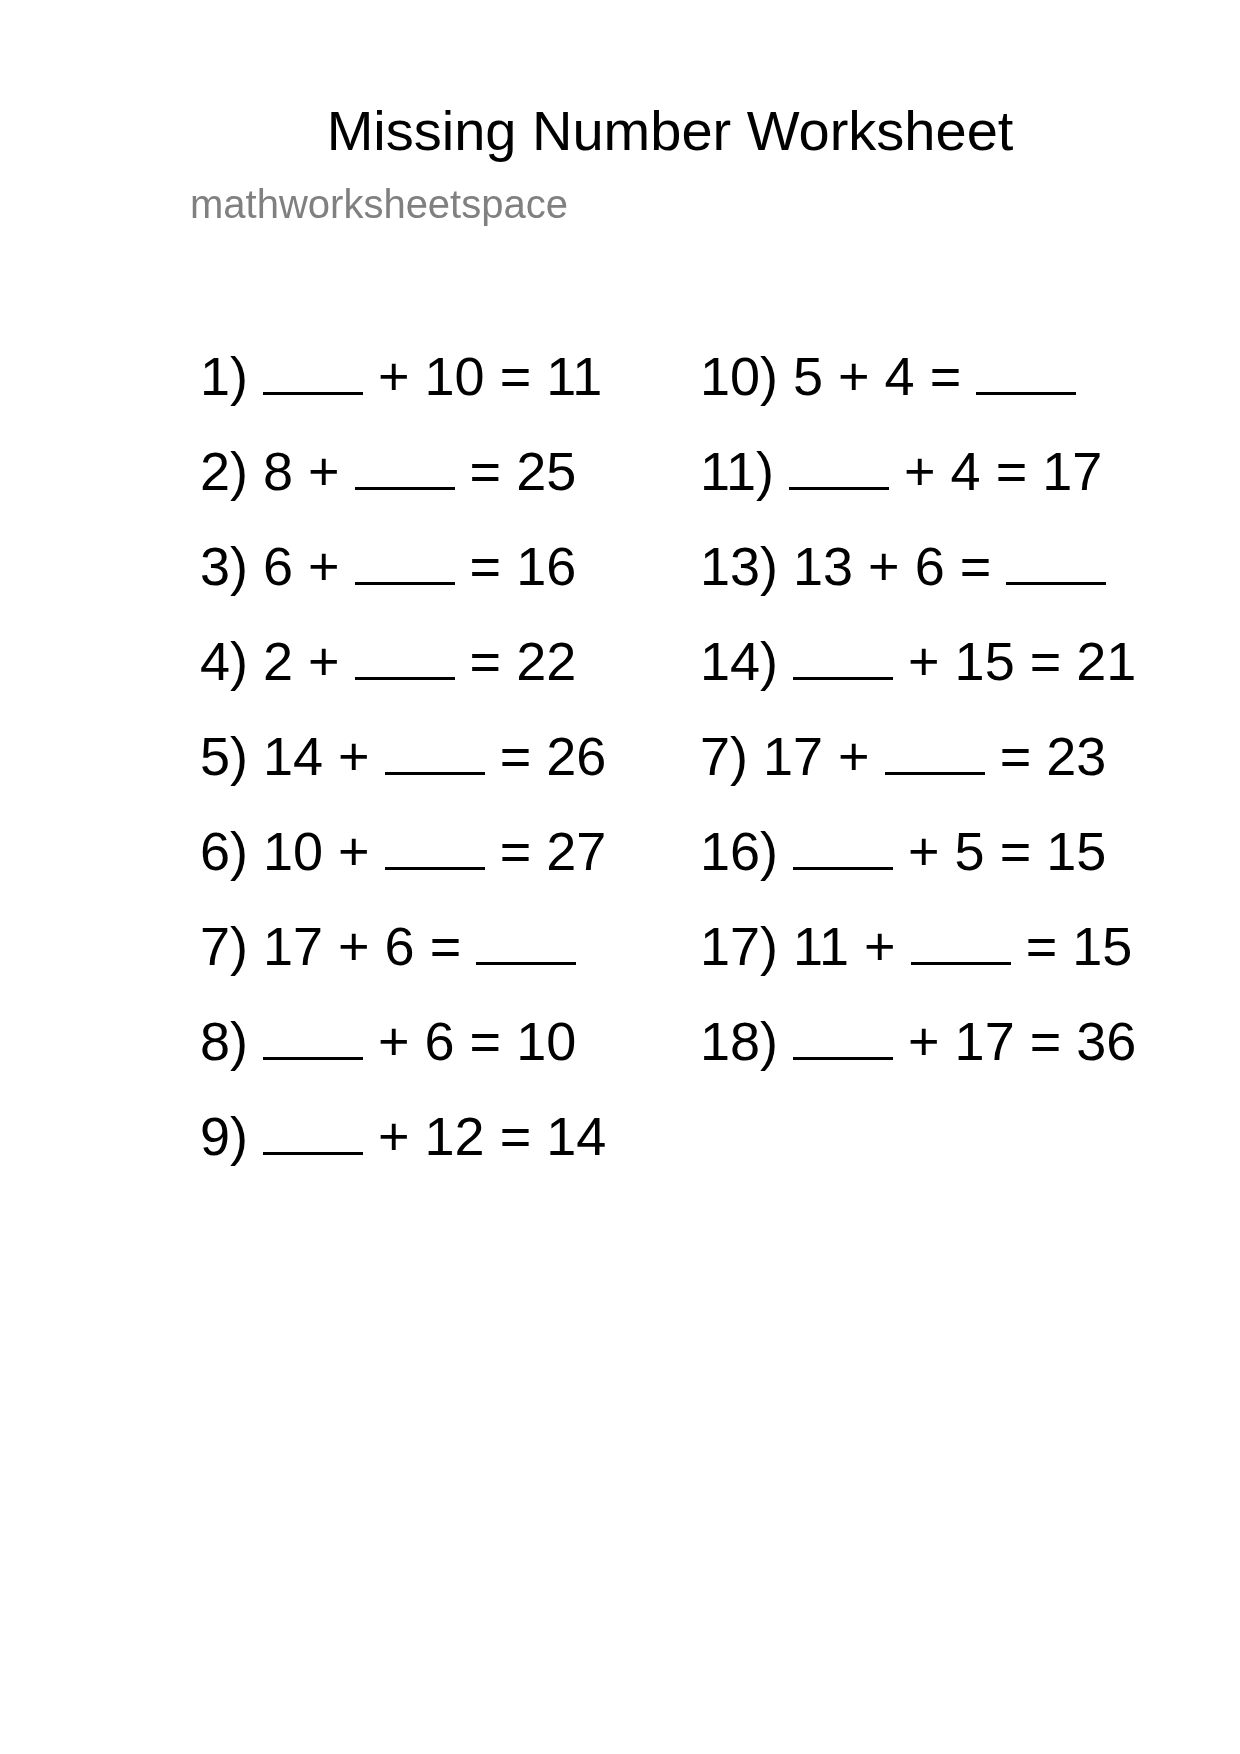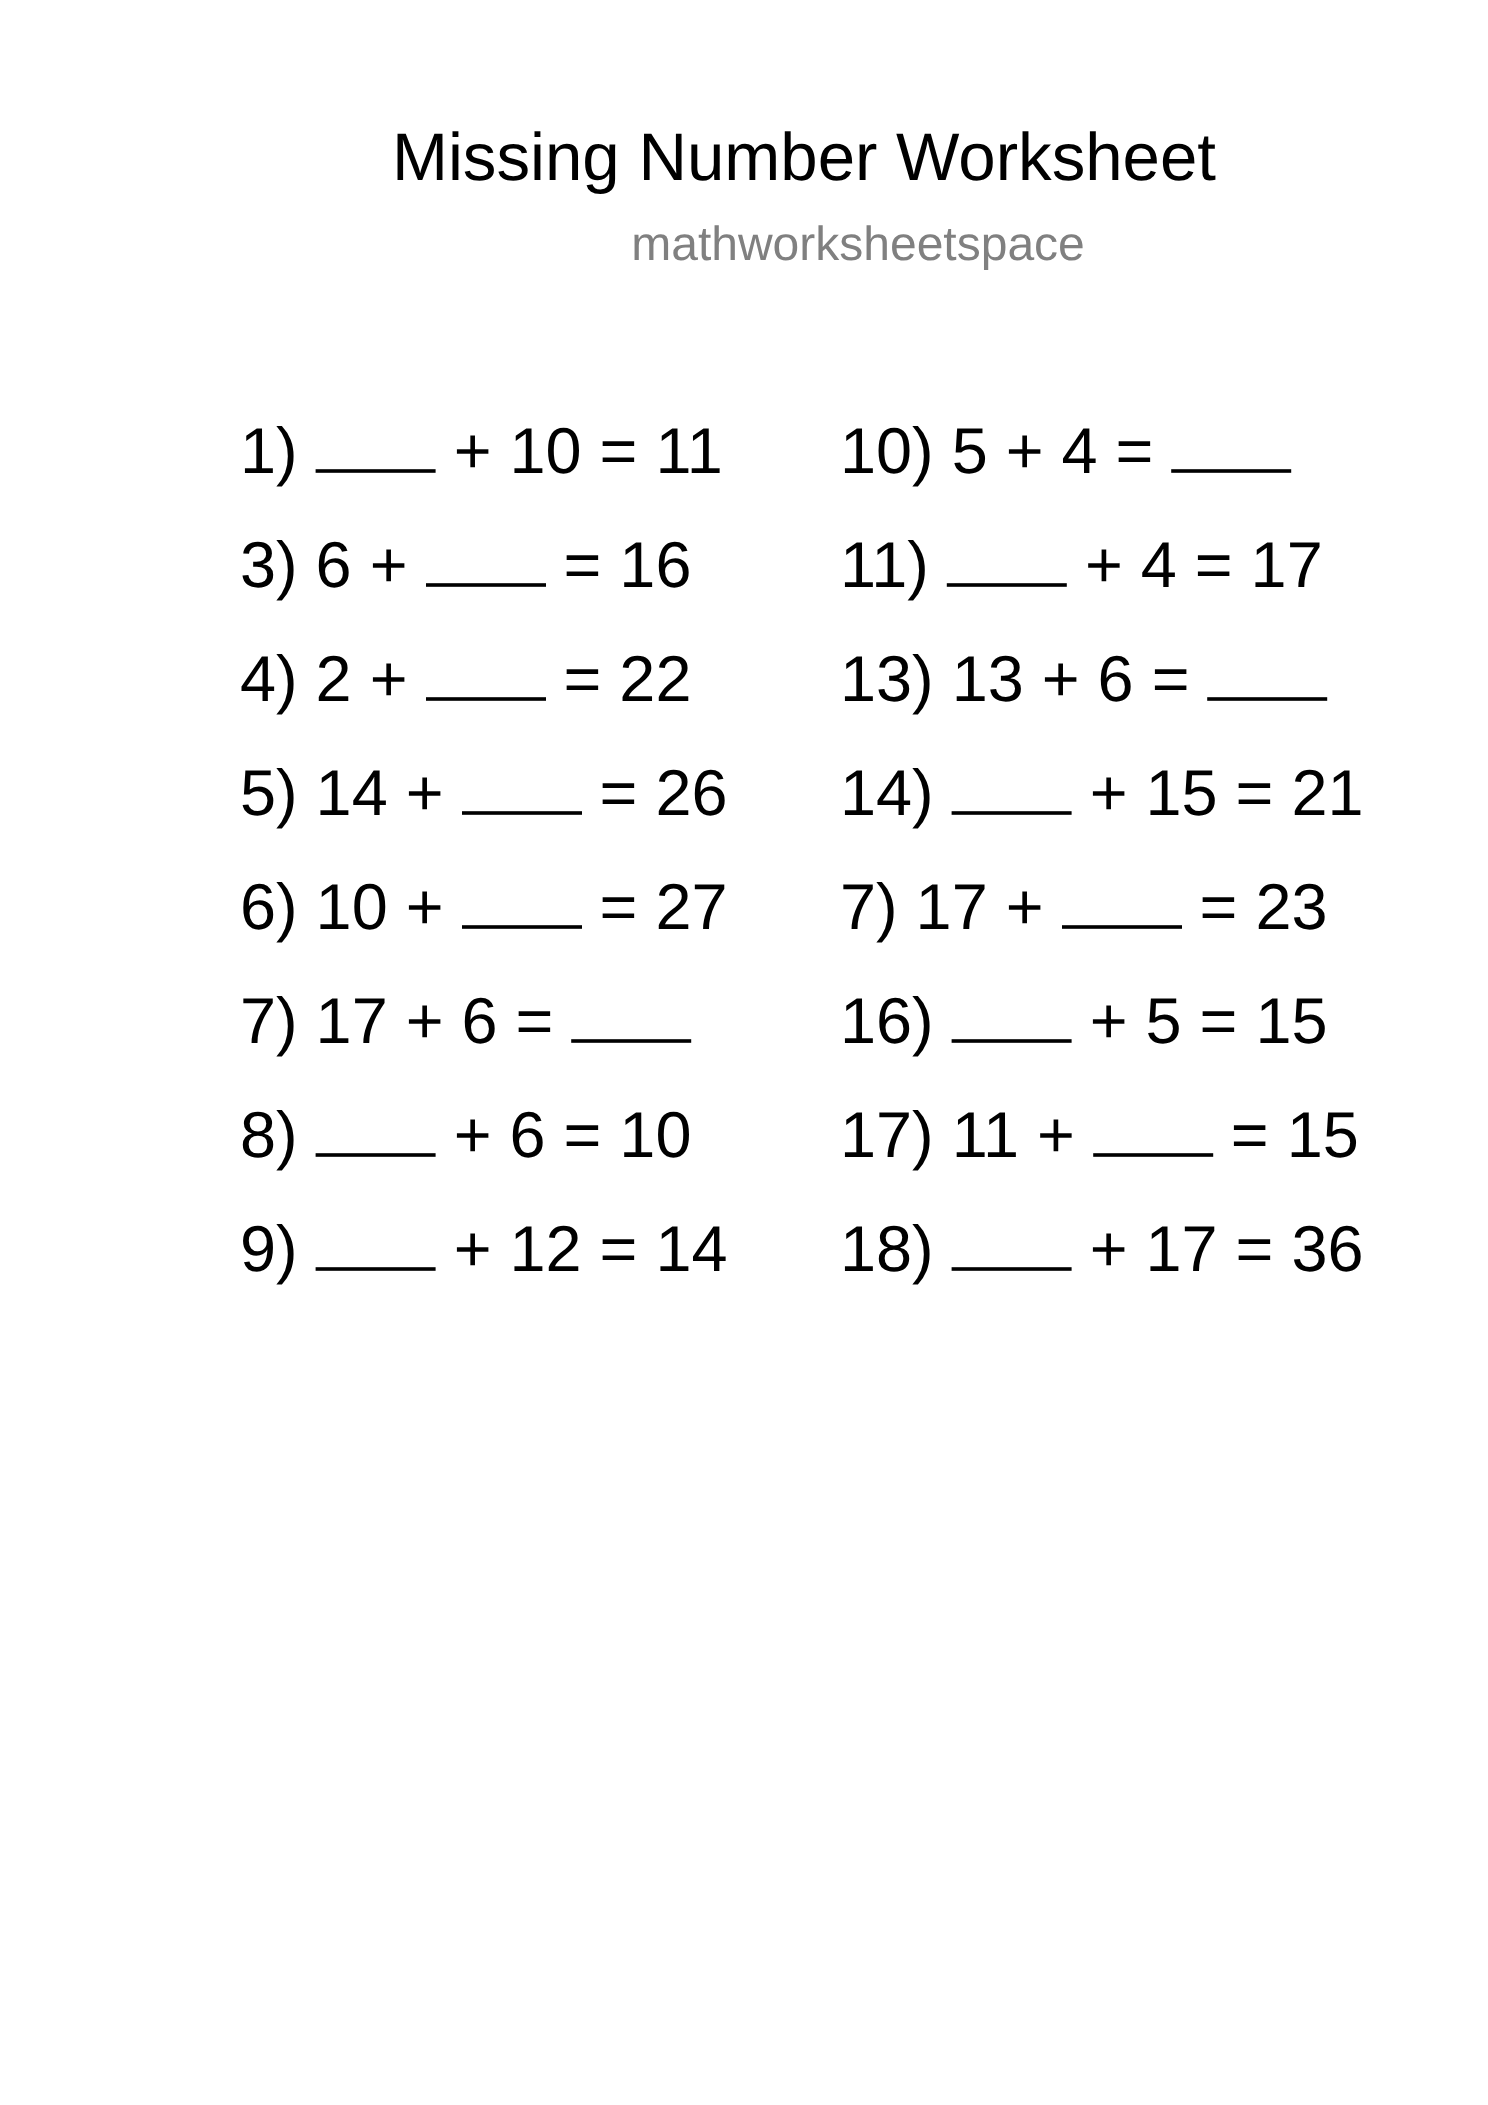--- a/index.html
+++ b/index.html
@@ -1,35 +1,36 @@
 <!DOCTYPE html>
 <html><head>
   <meta charset="utf-8">
   <style>
     html, body { margin: 0; padding: 0; background: #ffffff; }
     body { width: 1240px; height: 1754px; position: relative; overflow: hidden;
       font-family: "Liberation Sans", sans-serif; color: #000; }
     .title { position: absolute; left: 0; width: 1240px; top: 98px; padding-left: 100px; box-sizing: border-box;
       text-align: center; font-size: 56px; line-height: 66px; color: #000; }
     .subtitle { position: absolute; left: 0; width: 1240px; top: 180px; padding-left: 190px; box-sizing: border-box;
-      text-align: center; font-size: 40px; line-height: 48px; color: #808080; }
+      font-size: 40px; line-height: 48px; color: #808080; }
     .col { position: absolute; top: 350px; }
     .col.left { left: 200px; }
     .col.right { left: 700px; }
     .problem { height: 95px; font-size: 54px; line-height: 52px; white-space: pre; }
     .blank { display: inline-block; width: 100px; border-bottom: 3px solid #000; height: 38px; vertical-align: baseline; }
   </style>
 </head>
 <body>
 
 <div class="title">Missing Number Worksheet</div>
 <div class="subtitle">mathworksheetspace</div>
 
 <div class="col left">
   <div class="problem"><span>1)</span><span> </span><span class="blank"></span><span> + 10 = 11</span></div>
+  <div class="problem"><span>2)</span><span> 8 + </span><span class="blank"></span><span> = 25</span></div>
   <div class="problem"><span>3)</span><span> 6 + </span><span class="blank"></span><span> = 16</span></div>
   <div class="problem"><span>4)</span><span> 2 + </span><span class="blank"></span><span> = 22</span></div>
   <div class="problem"><span>5)</span><span> 14 + </span><span class="blank"></span><span> = 26</span></div>
   <div class="problem"><span>6)</span><span> 10 + </span><span class="blank"></span><span> = 27</span></div>
   <div class="problem"><span>7)</span><span> 17 + 6 = </span><span class="blank"></span><span></span></div>
   <div class="problem"><span>8)</span><span> </span><span class="blank"></span><span> + 6 = 10</span></div>
   <div class="problem"><span>9)</span><span> </span><span class="blank"></span><span> + 12 = 14</span></div>
 </div>
 
 <div class="col right">

